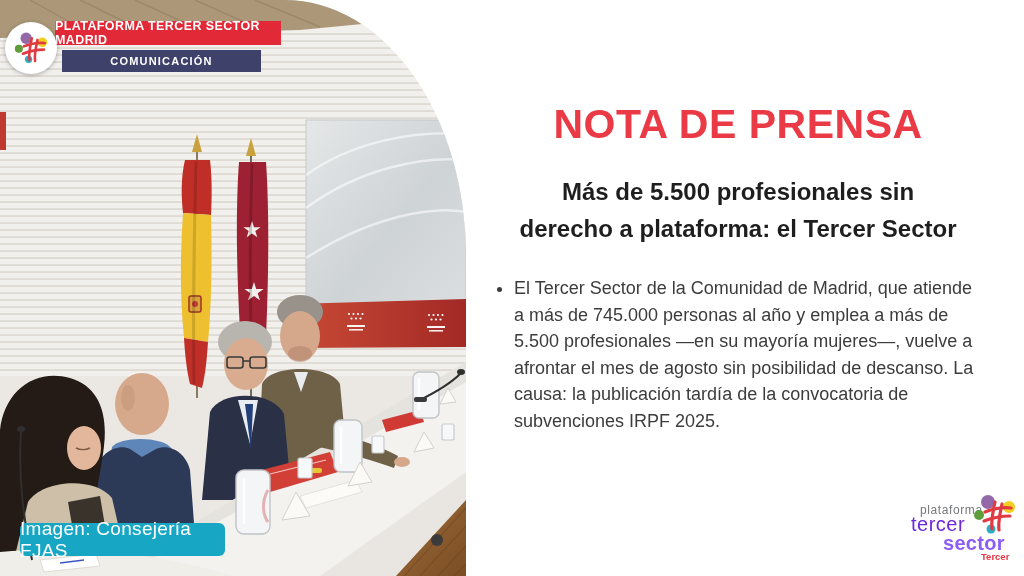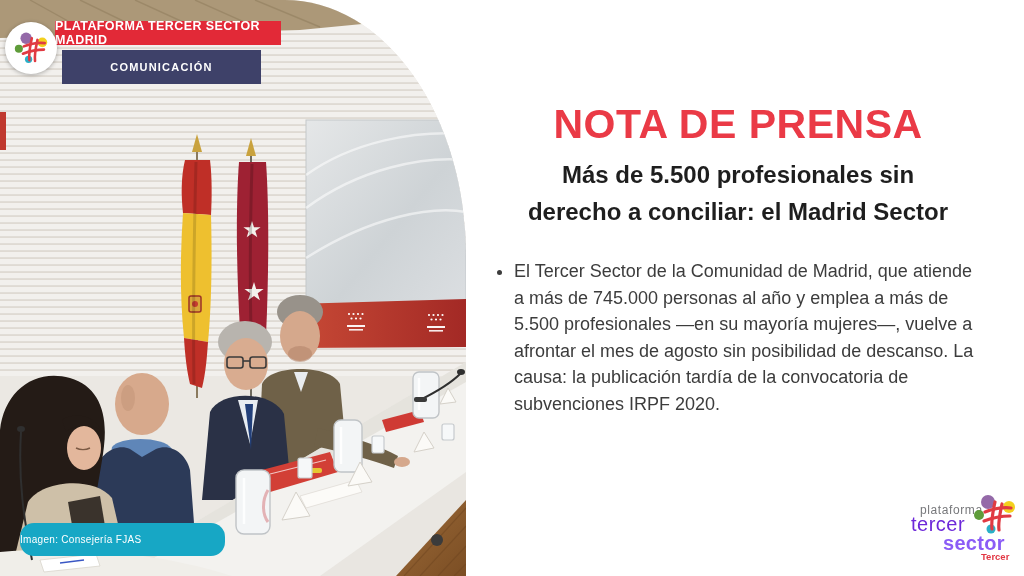--- a/index.html
+++ b/index.html
@@ -13,41 +13,41 @@
     border-top-right-radius:181px 256px;overflow:hidden;background:#efece8;
   }
   .photo-wrap svg{display:block;width:466px;height:576px;}
   
   .ribbon-red{
     position:absolute;left:55px;top:21px;width:226px;height:24px;
     background:#e22937;color:#fff;font-weight:bold;font-size:12.5px;
     display:flex;align-items:center;justify-content:center;letter-spacing:.4px;z-index:4;
   }
   .ribbon-navy{
-    position:absolute;left:62px;top:50px;width:199px;height:34px;
+    position:absolute;left:62px;top:50px;width:199px;height:22px;
     background:#3e4169;color:#fff;font-weight:bold;font-size:11px;
     display:flex;align-items:center;justify-content:center;letter-spacing:1.2px;z-index:4;
   }
   .logo-circle{
     position:absolute;left:5px;top:22px;width:52px;height:52px;border-radius:50%;
     background:#fff;box-shadow:0 1px 4px rgba(0,0,0,.3);z-index:5;
     display:flex;align-items:center;justify-content:center;
   }
   
   .caption-badge{
-    position:absolute;left:20px;top:523px;width:205px;height:33px;border-radius:14px;
-    background:#17a7c5;color:#fff;font-size:10px;z-index:6;
+    position:absolute;left:20px;top:523px;width:205px;height:33px;border-radius:6px;
+    background:#17a7c5;color:#fff;font-size:19px;z-index:6;
     display:flex;align-items:center;justify-content:flex-start;letter-spacing:.3px;
   }
   
   .content{position:absolute;left:474px;top:0;width:528px;text-align:center;}
   .kicker{
     margin-top:101px;font-size:41px;font-weight:bold;color:#ea3a46;letter-spacing:.5px;
   }
-  .headline{margin-top:8px;font-weight:bold;color:#1e1e1e;font-size:24px;line-height:37px;}
+  .headline{margin-top:25px;font-weight:bold;color:#1e1e1e;font-size:24px;line-height:37px;}
   .headline div{white-space:nowrap;}
   .bullets{
     margin:28px auto 0;width:468px;text-align:left;color:#3c3c3c;
     font-size:18px;line-height:26.5px;list-style:disc;padding-left:20px;
   }
   
   .footer-logo{position:absolute;left:903px;top:494px;width:118px;height:70px;z-index:3;}
   .footer-logo span{position:absolute;display:block;}
   .fl-plataforma{left:17px;top:9px;font-size:12px;color:#77787b;letter-spacing:.6px;}
   .fl-tercer{left:8px;top:19px;font-size:20px;color:#6d28d9;letter-spacing:.5px;}
@@ -277,24 +277,24 @@
 </div>
 
 <div class="caption-badge">
   <span>Imagen: Consejería FJAS</span>
 </div>
 
 <div class="content">
   <div class="kicker">NOTA DE PRENSA</div>
   <div class="headline">
     <div>Más de 5.500 profesionales sin</div>
-    <div>derecho a conciliar: el Madrid Sector</div>
+    <div>derecho a plataforma: el Tercer Sector</div>
   </div>
   <ul class="bullets">
-    <li>El Tercer Sector de la Comunidad de Madrid, que atiende a más de 745.000 personas al año y emplea a más de 5.500 profesionales —en su mayoría mujeres—, vuelve a afrontar el mes de agosto sin posibilidad de descanso. La causa: la publicación tardía de la convocatoria de subvenciones IRPF 2020.</li>
+    <li>El Tercer Sector de la Comunidad de Madrid, que atiende a más de 745.000 personas al año y emplea a más de 5.500 profesionales —en su mayoría mujeres—, vuelve a afrontar el mes de agosto sin posibilidad de descanso. La causa: la publicación tardía de la convocatoria de subvenciones IRPF 2025.</li>
   </ul>
 </div>
 
 <div class="footer-logo">
   <span class="fl-plataforma">plataforma</span>
   <span class="fl-tercer">tercer</span>
   <span class="fl-sector">sector</span>
   <span class="fl-madrid">Tercer</span>
   <svg class="fl-icon" viewBox="0 0 44 42">
     <circle cx="16" cy="8" r="7" fill="#9469a8"></circle>

